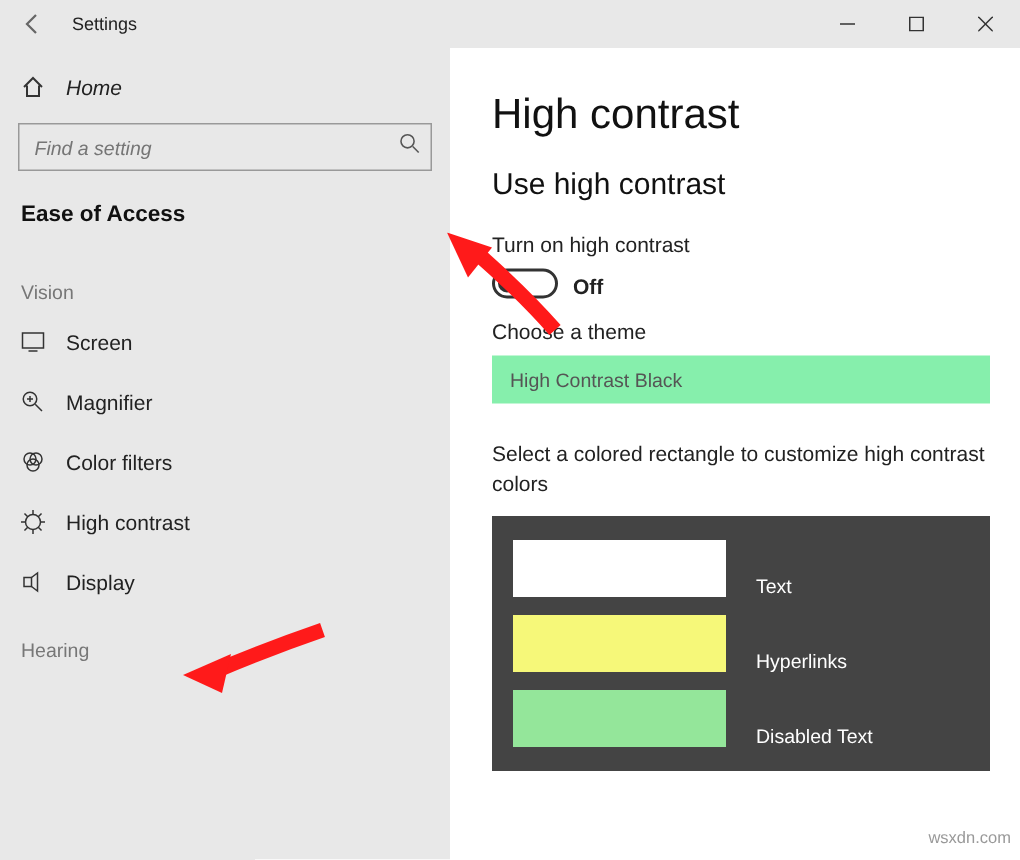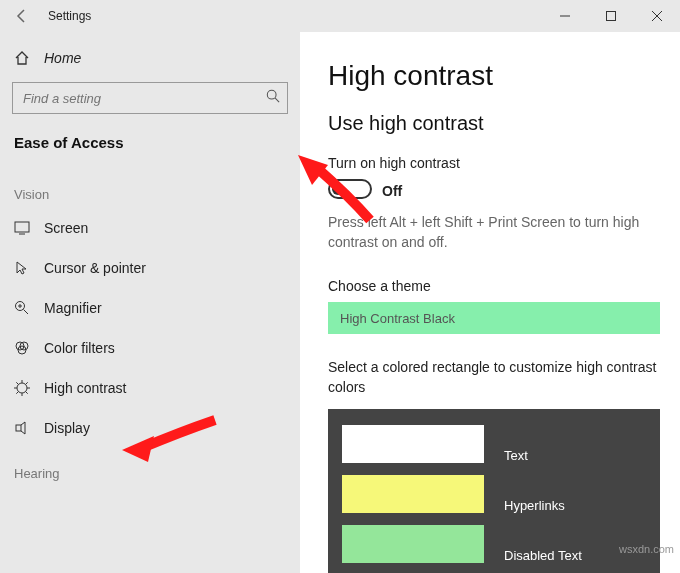--- a/index.html
+++ b/index.html
@@ -31,21 +31,21 @@
     .toggle { width: 44px; height: 20px; border: 2px solid #333; border-radius: 10px; position: relative; background: #fff; cursor: pointer; }
     .toggle-knob { width: 12px; height: 12px; background: #333; border-radius: 50%; position: absolute; top: 2px; left: 2px; }
     .toggle-label { font-size: 14px; color: #222; }
     .help-text { font-size: 14px; color: #666; margin-bottom: 26px; max-width: 330px; line-height: 1.4; }
     .dropdown { height: 32px; background: #86efac; display: flex; align-items: center; padding: 0 12px; font-size: 13px; color: #555; width: 332px; margin-bottom: 24px; cursor: pointer; }
     .desc { font-size: 14px; color: #222; margin-bottom: 12px; max-width: 340px; line-height: 1.4; }
     .color-grid { background: #444; padding: 10px; width: 332px; }
     .color-row { display: flex; align-items: flex-end; gap: 20px; padding: 6px 4px; cursor: pointer; }
     .swatch { width: 142px; height: 38px; flex-shrink: 0; }
     .swatch-label { font-size: 13px; color: #fff; }
-    .watermark { position: absolute; bottom: 18px; right: 6px; font-size: 11px; color: #999; }
+    .watermark { position: absolute; bottom: 8px; right: 6px; font-size: 11px; color: #999; }
     
     .arrow { position: absolute; pointer-events: none; }
   </style>
 </head>
 <body>
 
 <div class="window">
   <div class="titlebar">
     <div class="titlebar-left">
       <span class="back-icon">
@@ -98,26 +98,20 @@
 
       <div class="side-item">
         <svg viewBox="0 0 16 16">
             <rect x="1" y="2" width="14" height="10" stroke="#333" fill="none"></rect>
             <line x1="5" y1="14" x2="11" y2="14" stroke="#333"></line>
           </svg>
         <span>Screen</span>
       </div>
       <div class="side-item">
         <svg viewBox="0 0 16 16">
-            <path d="M3 2 L3 13 L6 10 L8 14 L10 13 L8 9 L12 9 Z" stroke="#333" fill="none"></path>
-          </svg>
-        <span>Cursor &amp; pointer</span>
-      </div>
-      <div class="side-item">
-        <svg viewBox="0 0 16 16">
             <circle cx="6" cy="6" r="4.5" stroke="#333" fill="none"></circle>
             <line x1="9.5" y1="9.5" x2="14" y2="14" stroke="#333"></line>
             <line x1="4" y1="6" x2="8" y2="6" stroke="#333"></line>
             <line x1="6" y1="4" x2="6" y2="8" stroke="#333"></line>
           </svg>
         <span>Magnifier</span>
       </div>
       <div class="side-item">
         <svg viewBox="0 0 16 16">
             <circle cx="6" cy="6" r="4" stroke="#333" fill="none"></circle>
@@ -154,21 +148,20 @@
     <div class="main">
       <h1 class="page-title">High contrast</h1>
       <h2 class="section-h">Use high contrast</h2>
       <div class="field-label">Turn on high contrast</div>
       <div class="toggle-row">
         <div class="toggle">
           <div class="toggle-knob"></div>
         </div>
         <span class="toggle-label">Off</span>
       </div>
-      <div class="help-text">Press left Alt + left Shift + Print Screen to turn high contrast on and off.</div>
 
       <div class="field-label">Choose a theme</div>
       <div class="dropdown">
         <span>High Contrast Black</span>
       </div>
 
       <div class="desc">Select a colored rectangle to customize high contrast colors</div>
       <div class="color-grid">
         <div class="color-row">
           <div class="swatch" style="background:#ffffff"></div>

